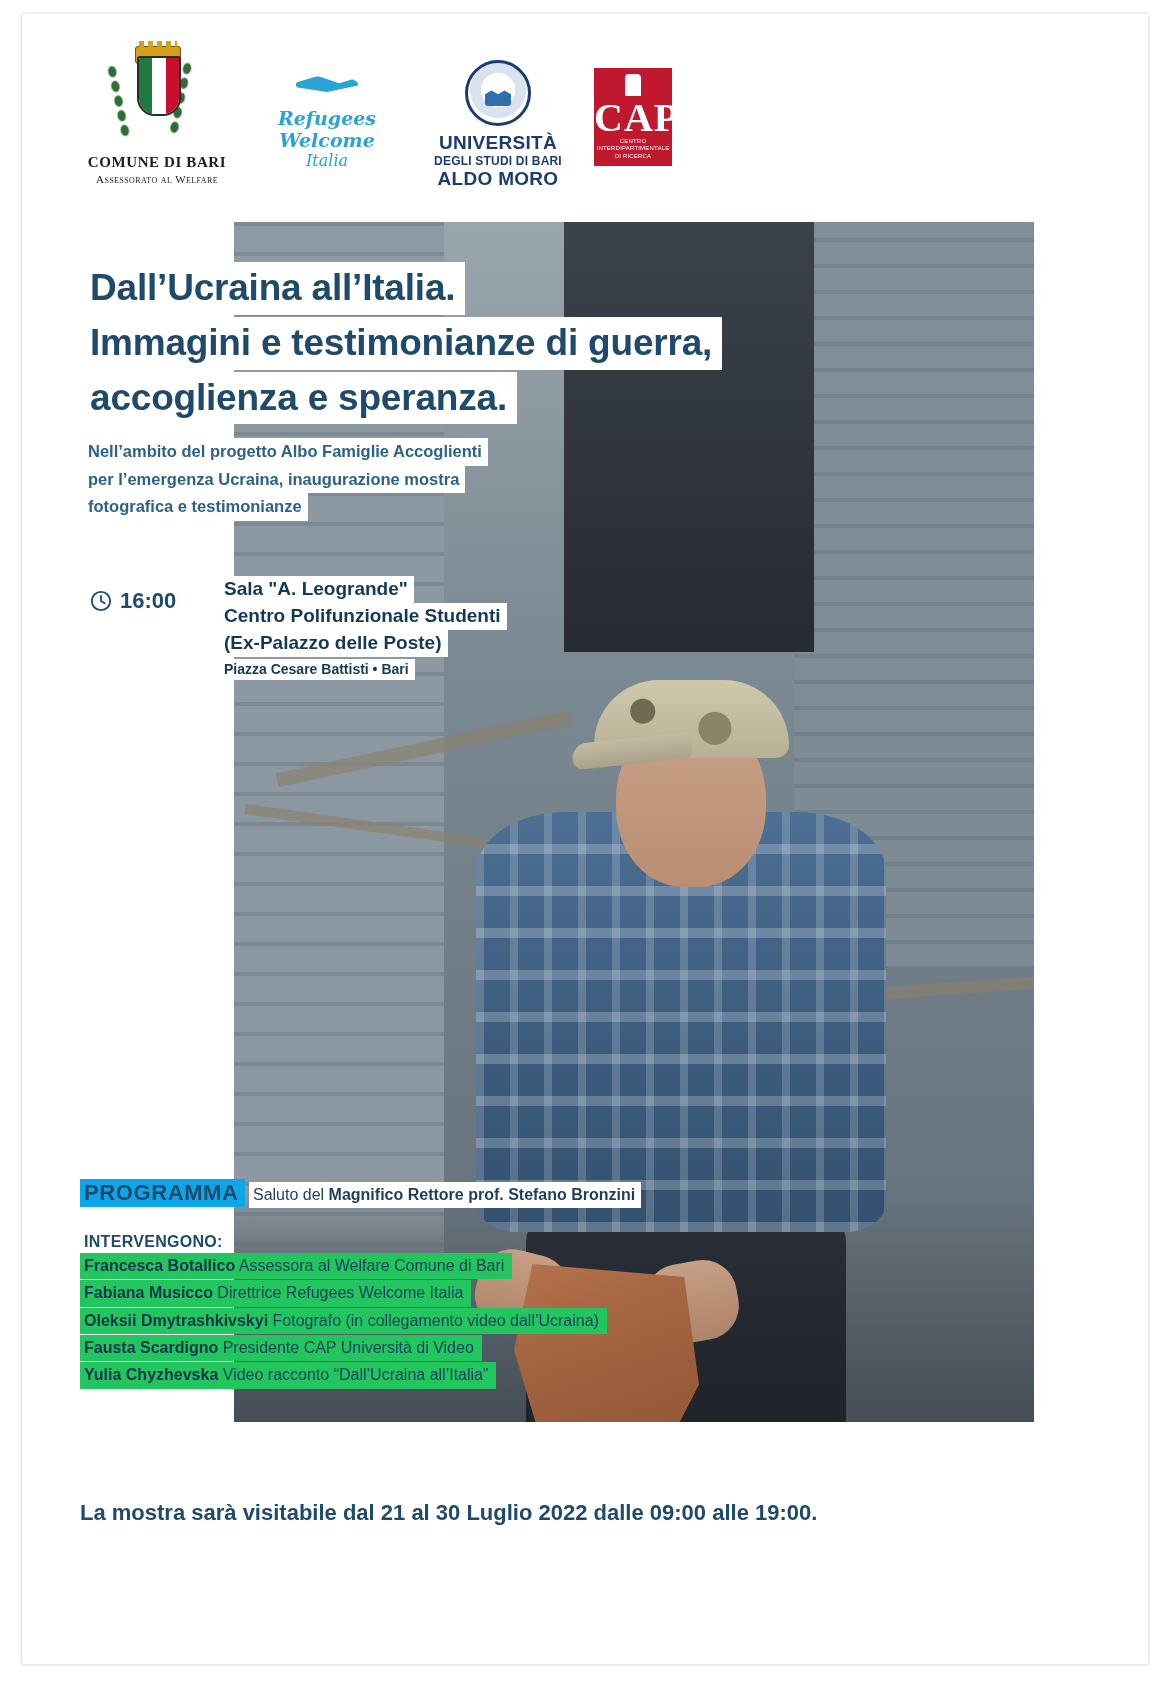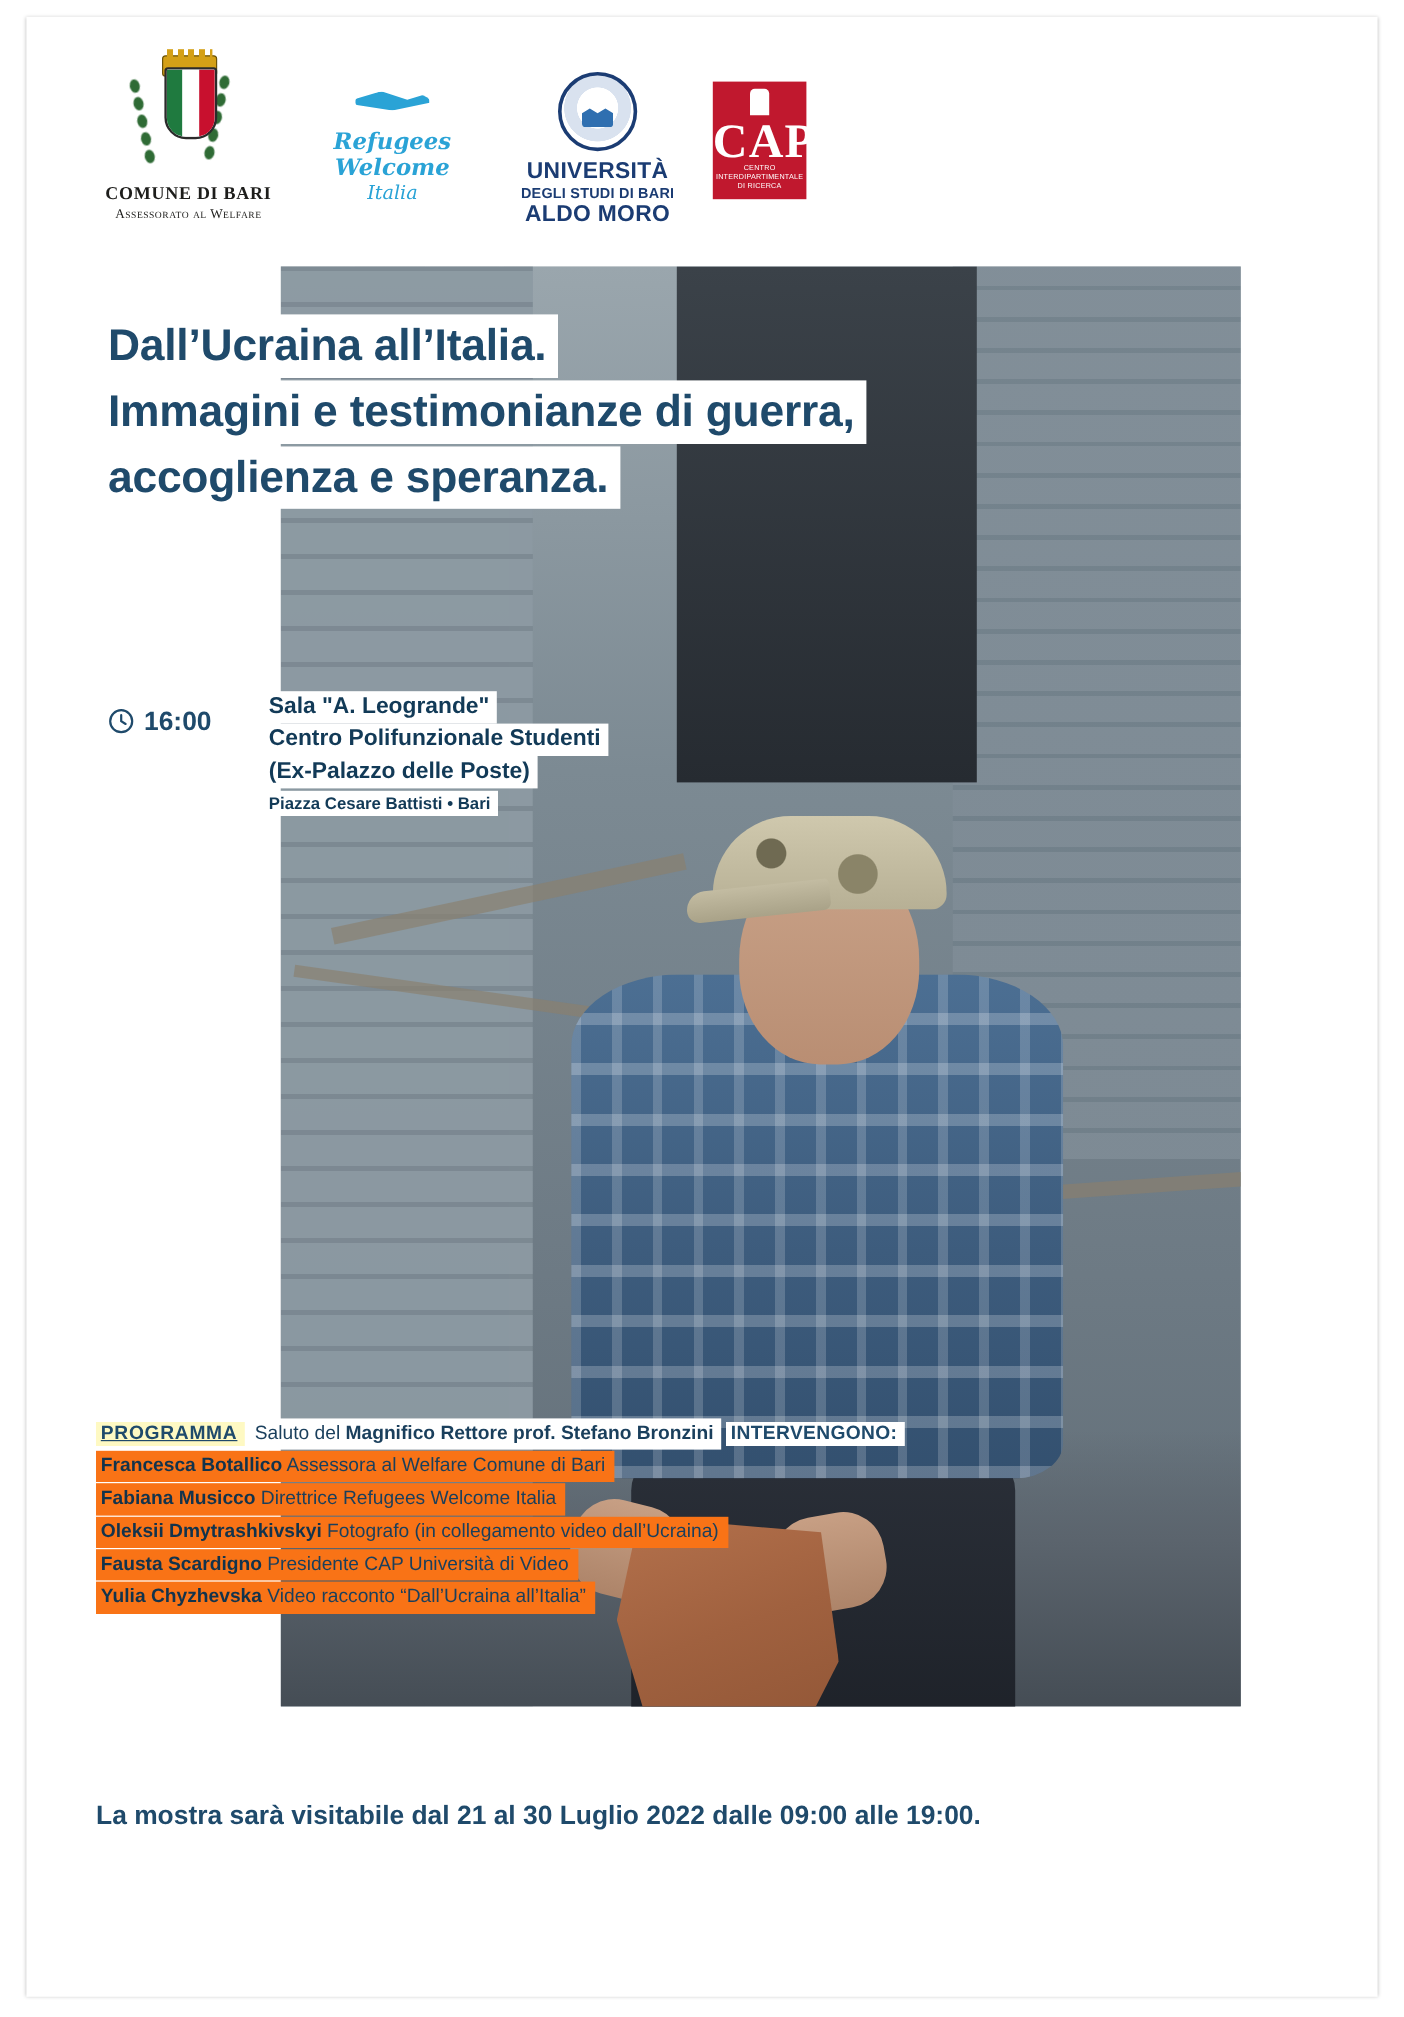--- a/index.html
+++ b/index.html
@@ -280,35 +280,35 @@
     font-size: 19px; font-weight: 700; line-height: 1.42; padding: 0 6px 0 4px;
   }
   .venue .vs {
     display:inline-block; background:#ffffff; color:#123a57;
     font-size: 14px; font-weight: 700; line-height: 1.5; padding: 0 6px 0 4px; margin-top:2px;
   }
 
   
   .programma { position:absolute; left: 58px; top: 1142px; width: 680px; }
   .programma .ttl {
-    display:inline-block; background:#fef9c3; color:#1f4a6b;
-    font-size: 16px; font-weight: 700; letter-spacing: .6px; padding: 1px 6px 1px 4px; text-decoration: underline;
+    display:inline-block; background:#0ea5e9; color:#1f4a6b;
+    font-size: 22px; font-weight: 700; letter-spacing: .6px; padding: 1px 6px 1px 4px;
   }
   .programma .saluto {
     display:inline-block; background:#ffffff; color:#1a3f5c;
     font-size: 16px; line-height:1.5; padding: 1px 6px 1px 4px; margin-top: 26px;
   }
   .programma .saluto b { font-weight: 700; }
   .programma .interv {
     display:inline-block; background:#ffffff; color:#1f4a6b;
     font-size: 16px; font-weight: 700; letter-spacing:.3px; padding: 1px 6px 1px 4px; margin-top: 24px;
   }
   .speakers { margin-top: 0; }
   .speakers .sp {
-    display:inline-block; background:#f97316; color:#1a3f5c;
+    display:inline-block; background:#22c55e; color:#1a3f5c;
     font-size: 16px; line-height: 1.52; padding: 1px 8px 1px 4px; margin-top: 1px;
   }
   .speakers .sp b { font-weight: 700; color:#12334c; }
 
   
   .footer {
     position:absolute; left: 58px; top: 1486px; width: 900px;
     color:#1f4a6b; font-size: 22px; font-weight: 700;
   }
 
@@ -381,20 +381,25 @@
         <div class="p-tile"></div>
       </div>
     </div>
 
     <div class="headline">
       <span class="hl clearline">Dall’Ucraina all’Italia.</span>
       <span class="hl clearline">Immagini e testimonianze di guerra,</span>
       <span class="hl clearline">accoglienza e speranza.</span>
     </div>
 
+    <div class="subhead">
+      <span class="sl clearline">Nell’ambito del progetto Albo Famiglie Accoglienti</span>
+      <span class="sl clearline">per l’emergenza Ucraina, inaugurazione mostra</span>
+      <span class="sl clearline">fotografica e testimonianze</span>
+    </div>
 
     <div class="datebox">
       <div class="timerow">
         <span class="clock-ic">
           <svg viewBox="0 0 24 24" width="22" height="22">
             <circle cx="12" cy="12" r="10" fill="none" stroke="#1f4a6b" stroke-width="2"></circle>
             <path d="M12 6.5V12l4 2.5" fill="none" stroke="#1f4a6b" stroke-width="2" stroke-linecap="round"></path>
           </svg>
         </span>
         <span class="time-t">16:00</span>

